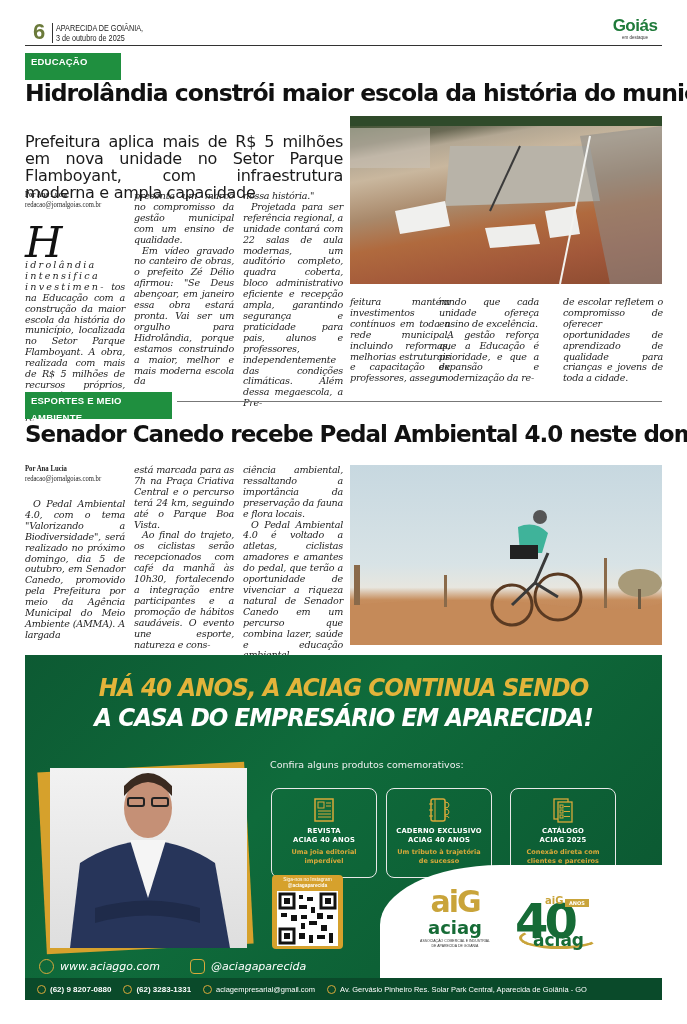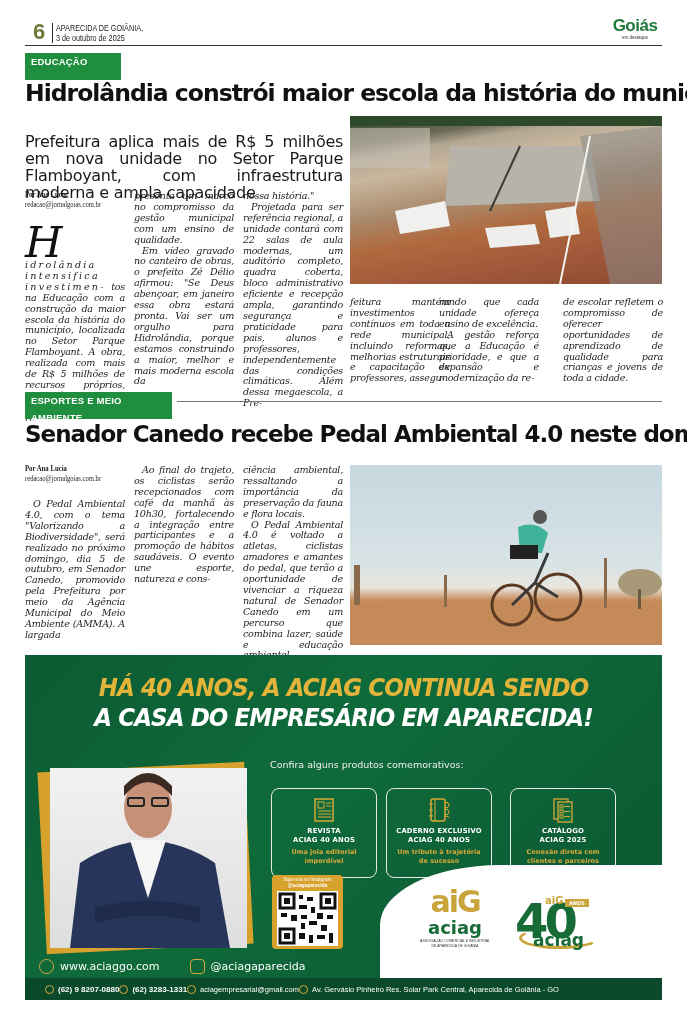--- a/index.html
+++ b/index.html
@@ -60,25 +60,25 @@
 .aciag-logo { position: absolute; left: 385px; top: 230px; width: 90px; height: 80px; text-align: center; }
 .aciag-logo .mark { font-family: "DejaVu Sans", sans-serif; font-weight: bold; font-size: 30px; color: #c9a43a; line-height: 34px; letter-spacing: -2px; }
 .aciag-logo .word { font-family: "DejaVu Sans", sans-serif; font-weight: bold; font-size: 18px; color: #166b36; line-height: 18px; }
 .aciag-logo .fine { font-family: "Liberation Sans", sans-serif; font-size: 3.5px; color: #333; line-height: 4.5px; margin-top: 2px; }
 .aciag40 { position: absolute; left: 488px; top: 232px; width: 100px; height: 80px; }
 .aciag40 .num { position: absolute; left: 2px; top: 0; font-family: "DejaVu Sans", sans-serif; font-weight: bold; font-size: 48px; color: #166b36; line-height: 52px; letter-spacing: -4px; margin-top: 8px; }
 .aciag40 .anos { position: absolute; left: 52px; top: 12px; background: #c9a43a; color: #fff; font-family: "DejaVu Sans", sans-serif; font-weight: bold; font-size: 5px; padding: 1px 4px; line-height: 6px; }
 .aciag40 .mini { position: absolute; left: 32px; top: 8px; font-family: "DejaVu Sans", sans-serif; font-weight: bold; font-size: 10px; color: #c9a43a; }
 .aciag40 .word { position: absolute; left: 20px; top: 44px; font-family: "DejaVu Sans", sans-serif; font-weight: bold; font-size: 17px; color: #166b36; line-height: 18px; }
 .aciag40 .swoosh { position: absolute; left: 6px; top: 40px; width: 80px; height: 22px; border: 3px solid #c9a43a; border-color: transparent transparent #c9a43a #c9a43a; border-radius: 50%; }
-.ad-links { position: absolute; left: 14px; top: 302px; height: 18px; display: flex; align-items: center; gap: 30px; }
+.ad-links { position: absolute; left: 14px; top: 302px; height: 18px; display: flex; align-items: center; gap: 30px; font-style: italic; }
 .ad-link { display: flex; align-items: center; gap: 6px; font-family: "DejaVu Sans", sans-serif; font-size: 11px; color: #ffffff; white-space: nowrap; }
 .ad-link .ico { width: 15px; height: 15px; border: 1.5px solid #d9a93a; border-radius: 50%; display: inline-block; position: relative; }
 .ad-link .ico.sq { border-radius: 4px; }
-.ad-contact-bar { position: absolute; left: 0; top: 323px; width: 637px; height: 22px; background: #0a4a2a; display: flex; align-items: center; padding-left: 20px; }
+.ad-contact-bar { position: absolute; left: 0; top: 323px; width: 637px; height: 22px; background: #0a4a2a; display: flex; align-items: center; padding-left: 12px; gap: 12px; }
 .contact-item { display: flex; align-items: center; gap: 4px; font-family: "Liberation Sans", sans-serif; font-size: 7.5px; color: #fff; white-space: nowrap; }
 .contact-item.bold { font-weight: bold; font-size: 8px; }
 .contact-item .ci { width: 9px; height: 9px; border: 1.2px solid #d9a93a; border-radius: 50%; display: inline-block; }
 </style>
 </head>
 <body>
 
 <div class="page-header">
   <span class="page-number">6</span>
   <span class="header-sep"></span>
@@ -149,20 +149,21 @@
 
 <div class="byline" style="left:25px; top:464px;">
   <span class="author">Por Ana Lucia</span>
   <span class="email">redacao@jornalgoias.com.br</span>
 </div>
 
 <div class="col" style="left:25px; top:499px; width:100px;">
   <p class="ind">O Pedal Ambiental 4.0, com o tema "Valorizando a Biodiversidade", será realizado no próximo domingo, dia 5 de outubro, em Senador Canedo, promovido pela Prefeitura por meio da Agência Municipal do Meio Ambiente (AMMA). A largada</p>
 </div>
 <div class="col" style="left:134px; top:465px; width:100px;">
+  <p>está marcada para as 7h na Praça Criativa Central e o percurso terá 24 km, seguindo até o Parque Boa Vista.</p>
   <p class="ind">Ao final do trajeto, os ciclistas serão recepcionados com café da manhã às 10h30, fortalecendo a integração entre participantes e a promoção de hábitos saudáveis. O evento une esporte, natureza e cons-</p>
 </div>
 <div class="col" style="left:243px; top:465px; width:100px;">
   <p>ciência ambiental, ressaltando a importância da preservação da fauna e flora locais.</p>
   <p class="ind">O Pedal Ambiental 4.0 é voltado a atletas, ciclistas amadores e amantes do pedal, que terão a oportunidade de vivenciar a riqueza natural de Senador Canedo em um percurso que combina lazer, saúde e educação ambiental.</p>
 </div>
 
 <div class="photo photo-cycling" style="left:350px; top:465px; width:312px; height:180px;">
   <svg width="312" height="180" viewBox="0 0 312 180">
     <path d="M0 140 Q120 130 200 140 T312 138 L312 180 L0 180 Z" fill="#c58a59"></path>

